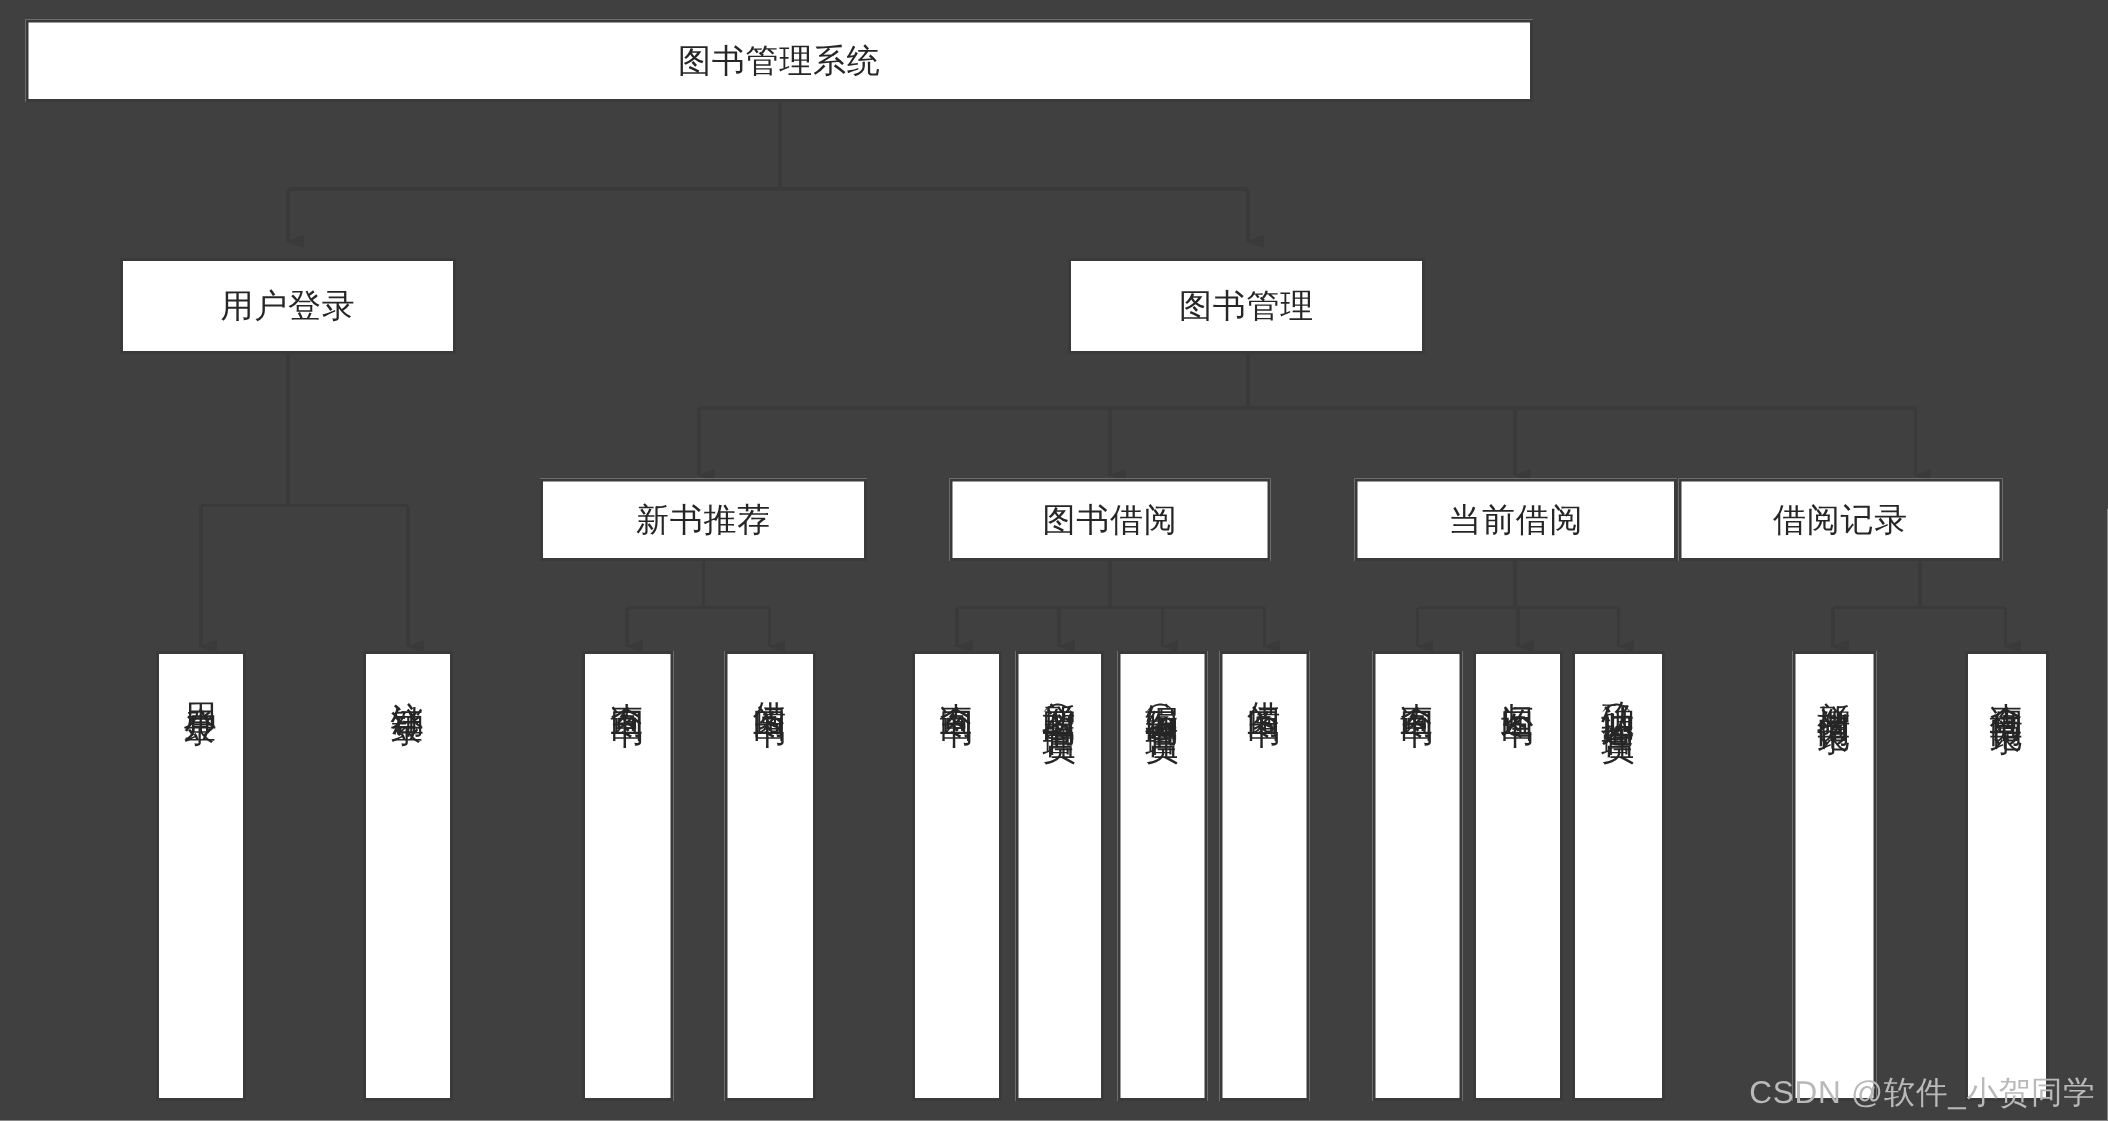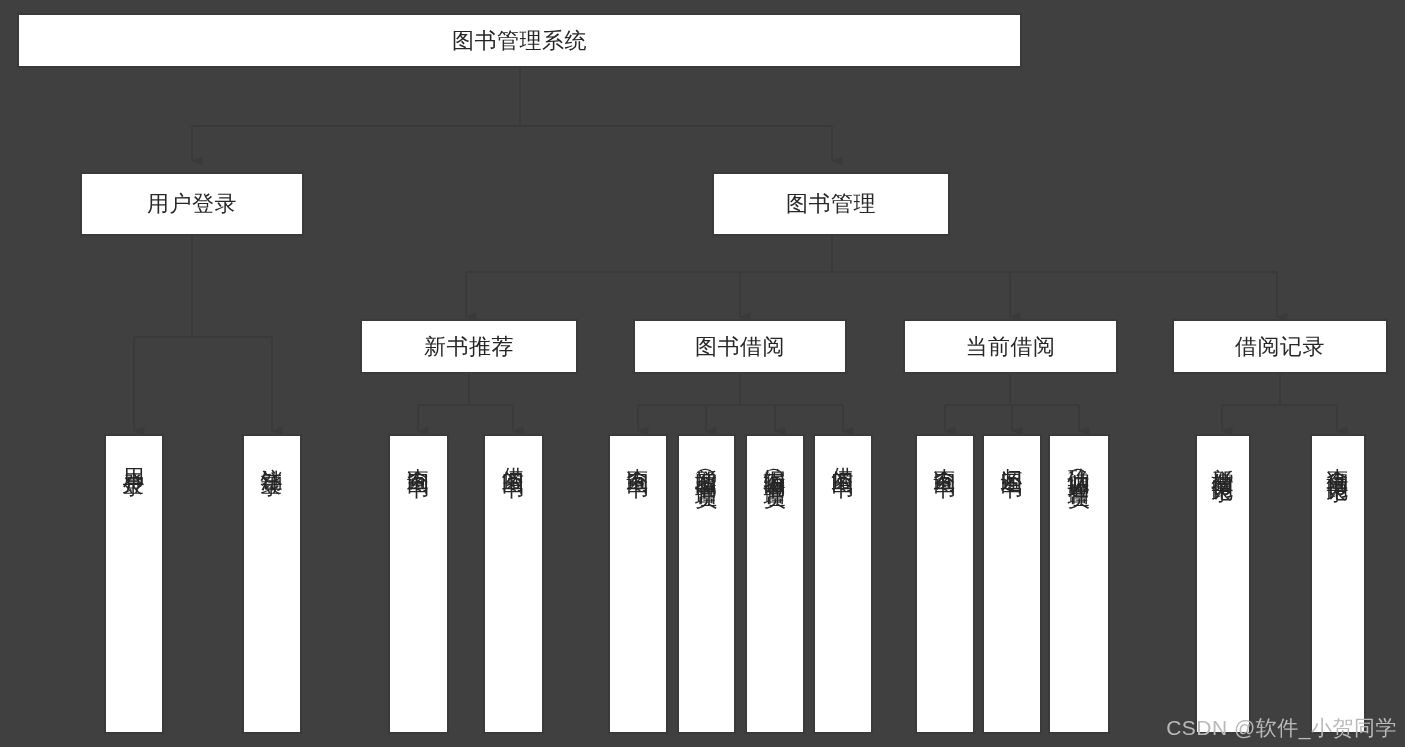--- a/index.html
+++ b/index.html
@@ -142,21 +142,21 @@
 
   <div class="node level3" style="left:360px; top:319px; width:218px; height:55px;">
     <span class="node-label">新书推荐</span>
   </div>
   <div class="node level3" style="left:633px; top:319px; width:214px; height:55px;">
     <span class="node-label">图书借阅</span>
   </div>
   <div class="node level3" style="left:903px; top:319px; width:215px; height:55px;justify-content:center;">
     <span class="node-label">当前借阅</span>
   </div>
-  <div class="node level3" style="left:1172px; top:319px; width:216px; height:55px;">
+  <div class="node level3" style="left:1119px; top:319px; width:216px; height:55px;">
     <span class="node-label">借阅记录</span>
   </div>
 
   <div class="node vertical" style="left:104px; top:434px; width:60px; height:300px;">
     <span class="node-label">用户登录</span>
   </div>
   <div class="node vertical" style="left:242px; top:434px; width:60px; height:300px;">
     <span class="node-label">注销登录</span>
   </div>
 

